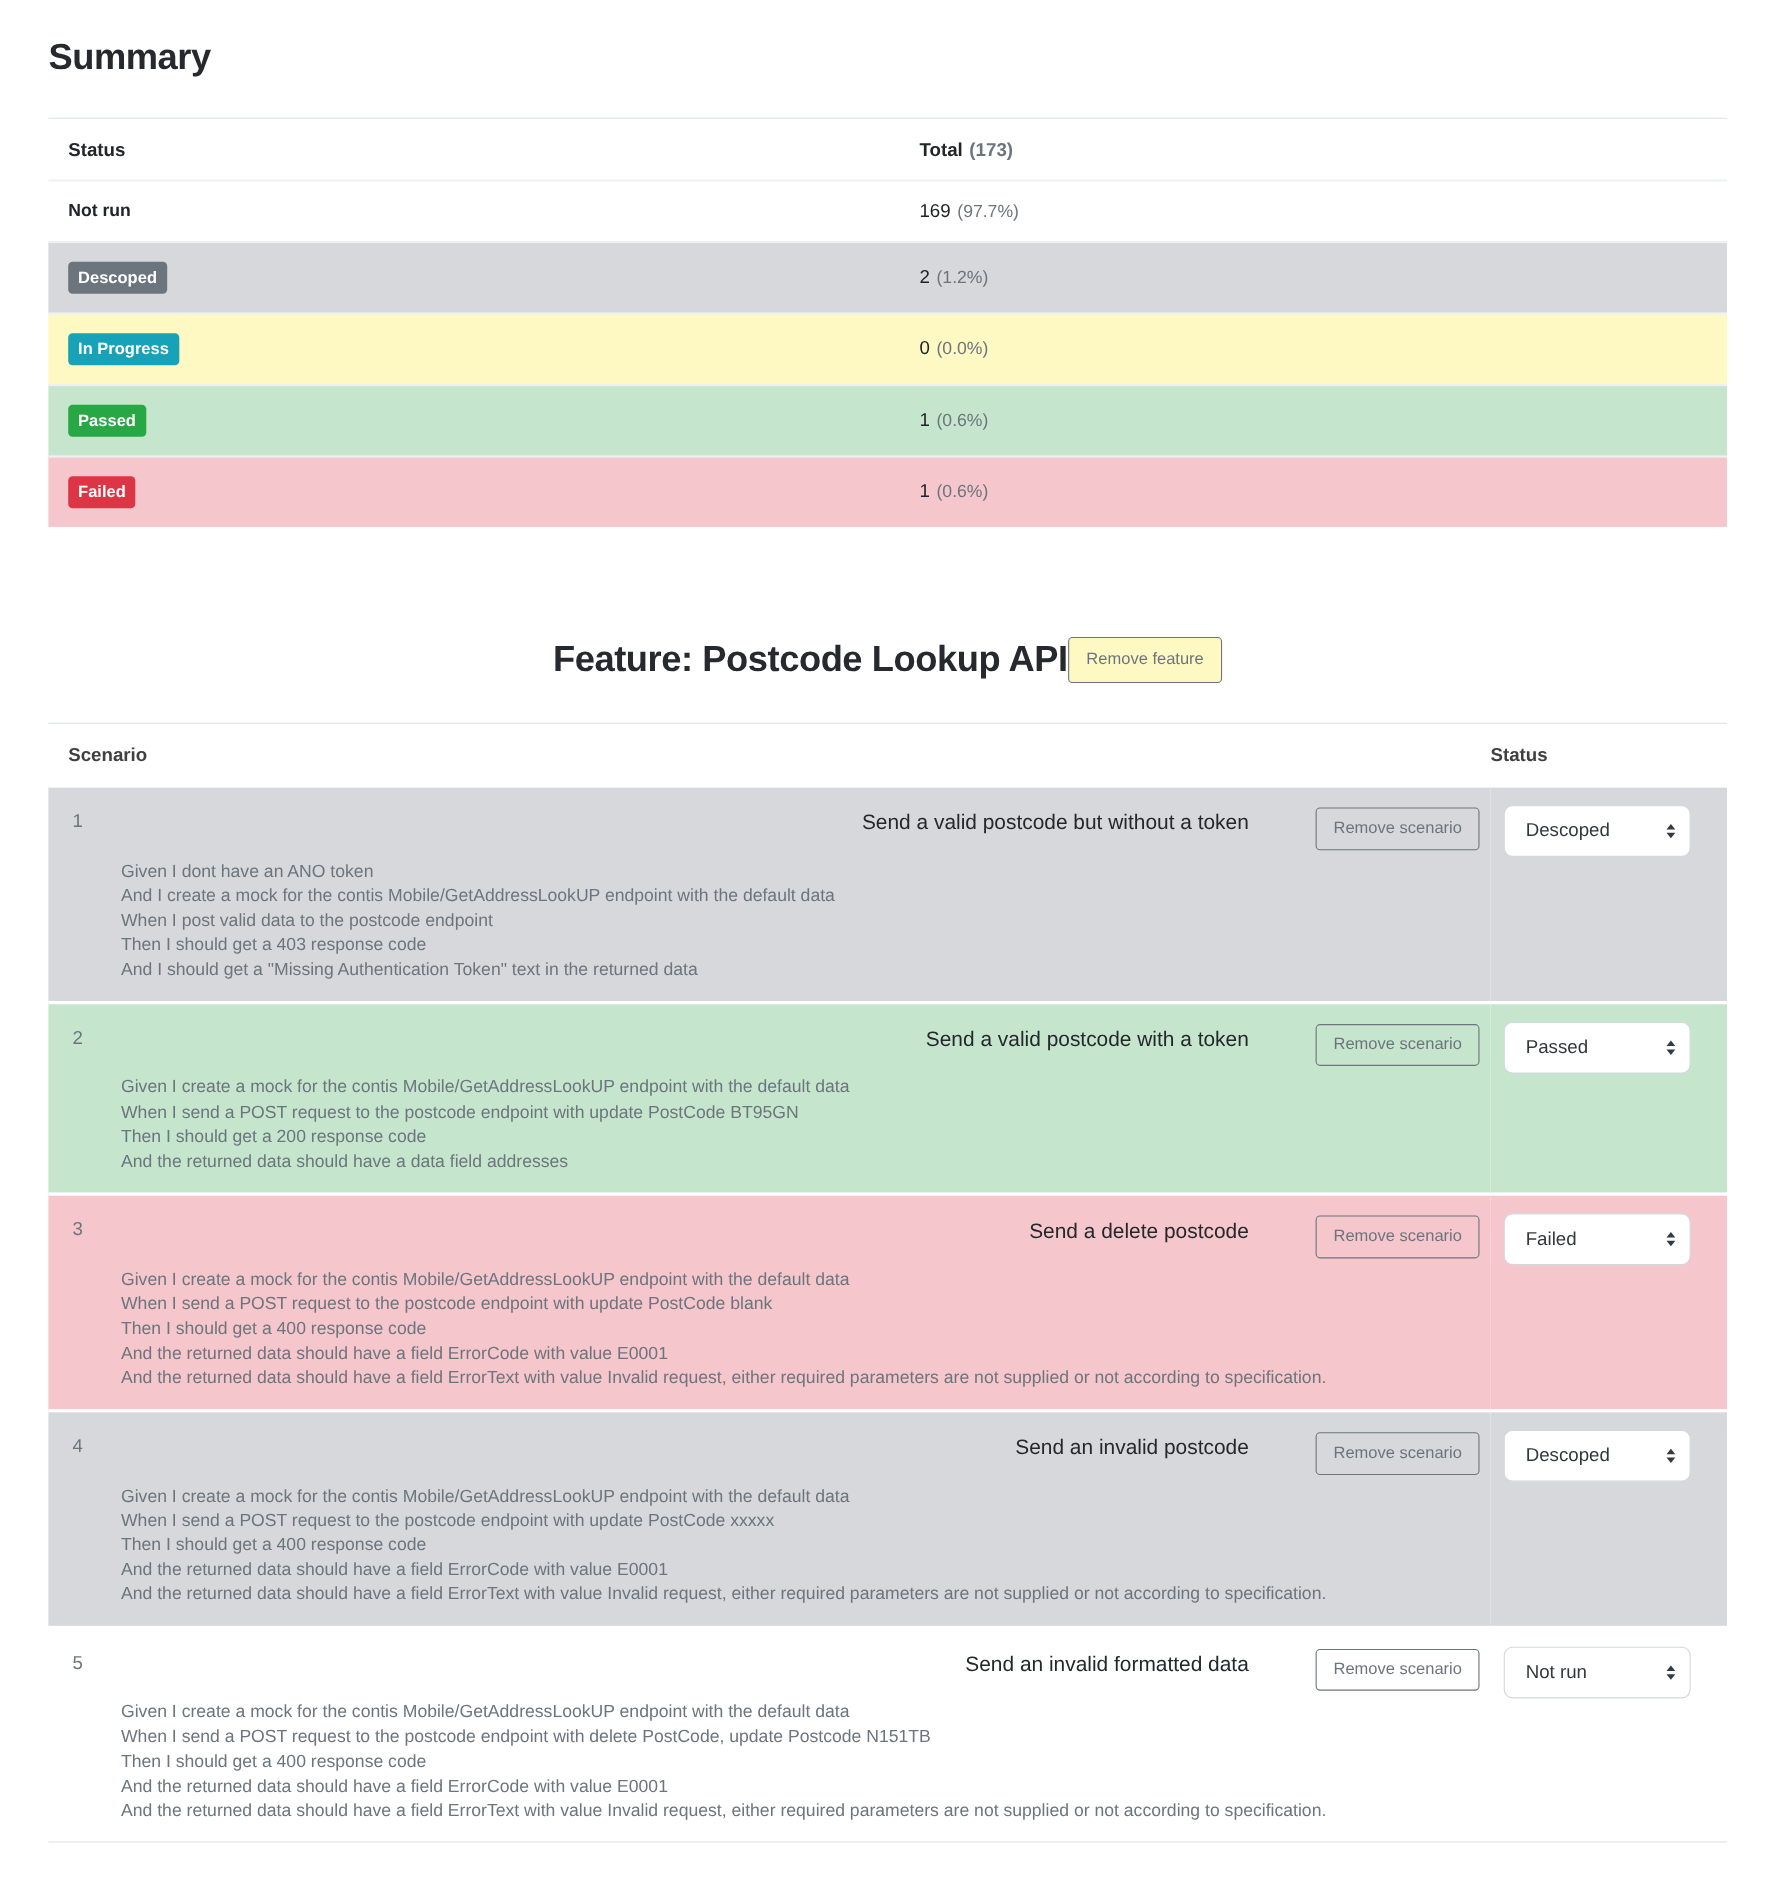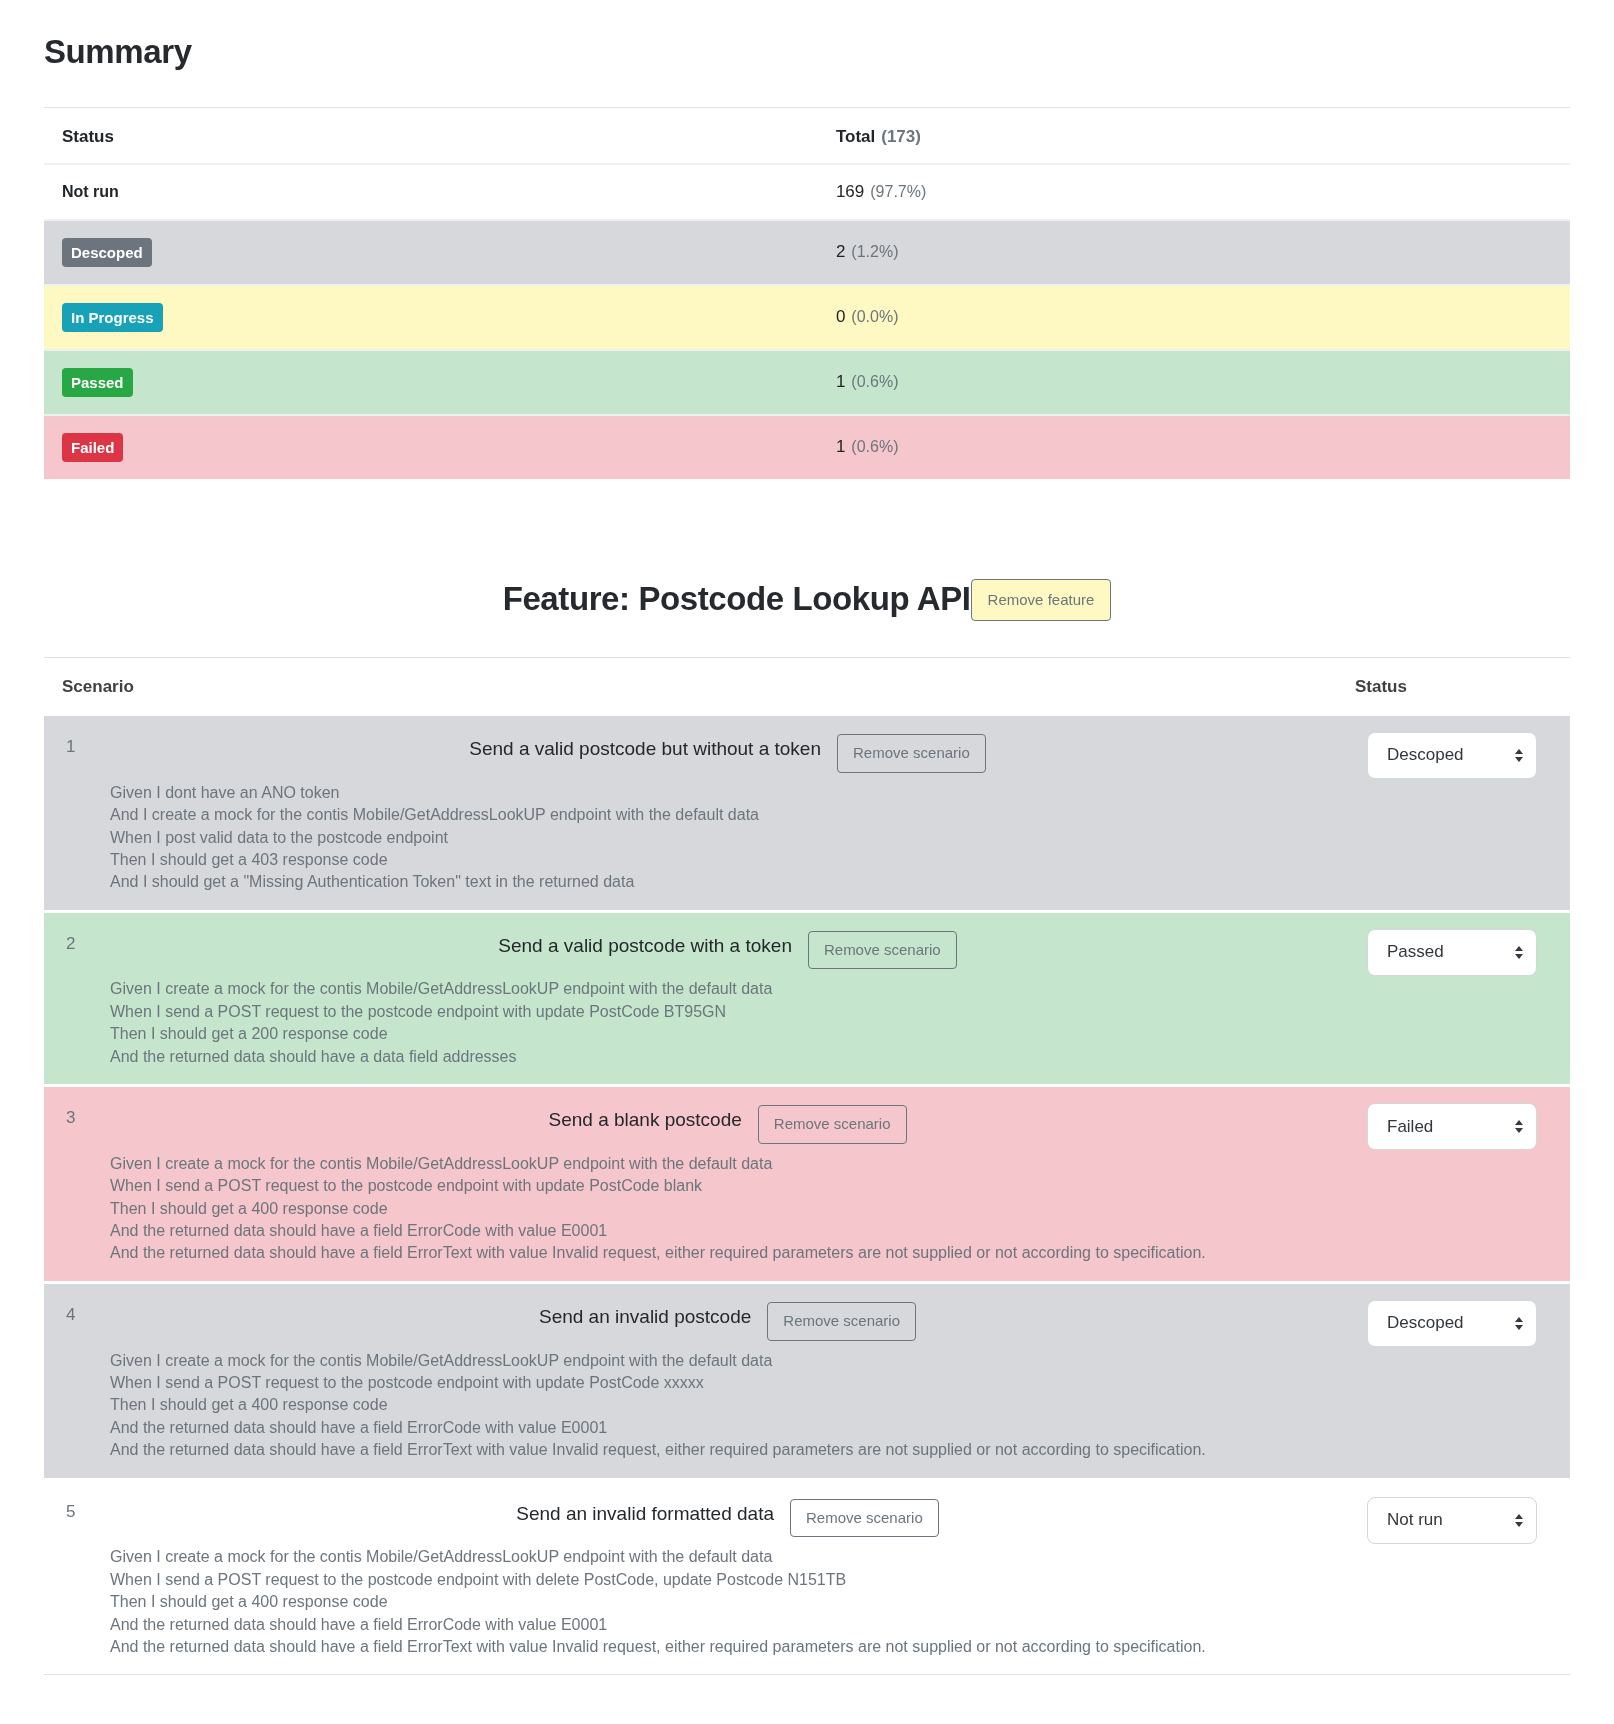--- a/index.html
+++ b/index.html
@@ -56,21 +56,21 @@
     text-align:left;font-size:17px;font-weight:700;color:#404040;
     padding:19px 0 16px 0;border-top:1px solid #dee2e6;border-bottom:1px solid #dee2e6;
   }
   .scenario-table thead th.h-scenario{padding-left:18px;}
   .scenario-table tbody td{vertical-align:top;border-top:3px solid #fff;}
   .scenario-table tbody tr:last-child td{border-bottom:1px solid #dee2e6;}
   td.cell-num{padding:21px 0 0 22px;color:#6c757d;font-size:17px;}
   td.cell-content{padding:18px 10px 16px 20px;}
   td.cell-status{padding:16px 0 0 12px;}
 
-  .content-head{display:flex;align-items:flex-start;justify-content:center;}
+  .content-head{display:flex;align-items:flex-start;justify-content:flex-end;gap:45px;}
   .scenario-title{font-size:19px;color:#24272b;line-height:26px;margin:2px 0 0 0;}
   .btn-remove{
     font-family:inherit;font-size:15px;color:#6c757d;background:transparent;
     border:1px solid #6c757d;border-radius:4px;padding:9px 15px;line-height:1.25;
     white-space:nowrap;cursor:pointer;flex-shrink:0;margin-left:16px;
   }
   .steps{margin-top:9px;}
   .step{font-size:16px;line-height:22.4px;color:#6c757d;}
 
   .select{
@@ -222,21 +222,21 @@
                 <i class="tri tri-down"></i>
               </span>
             </div>
           </td>
         </tr>
 
         <tr class="rowbg-danger">
           <td class="cell-num">3</td>
           <td class="cell-content">
             <div class="content-head">
-              <div class="scenario-title">Send a blank postcode</div>
+              <div class="scenario-title">Send a delete postcode</div>
               <button class="btn-remove">Remove scenario</button>
             </div>
             <div class="steps">
               <div class="step">Given I create a mock for the contis Mobile/GetAddressLookUP endpoint with the default data</div>
               <div class="step">When I send a POST request to the postcode endpoint with update PostCode blank</div>
               <div class="step">Then I should get a 400 response code</div>
               <div class="step">And the returned data should have a field ErrorCode with value E0001</div>
               <div class="step">And the returned data should have a field ErrorText with value Invalid request, either required parameters are not supplied or not according to specification.</div>
             </div>
           </td>

